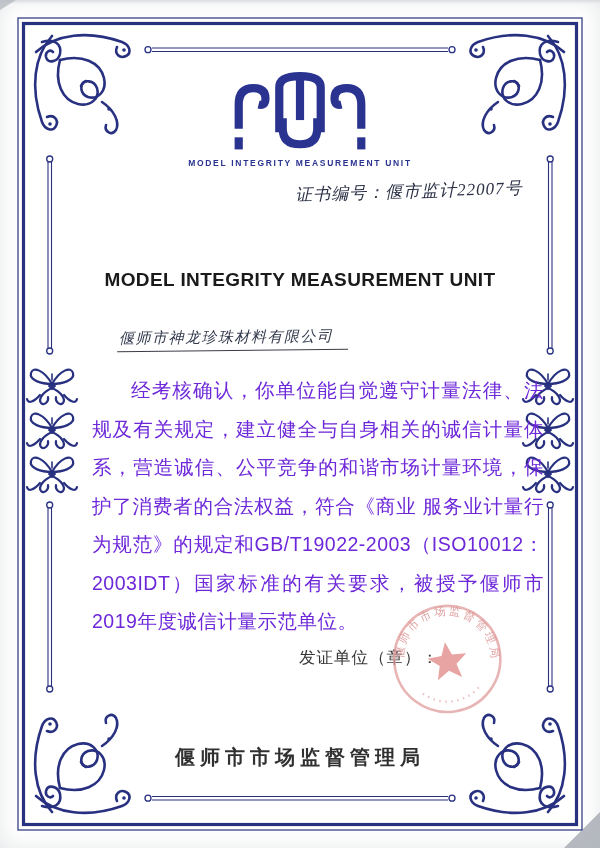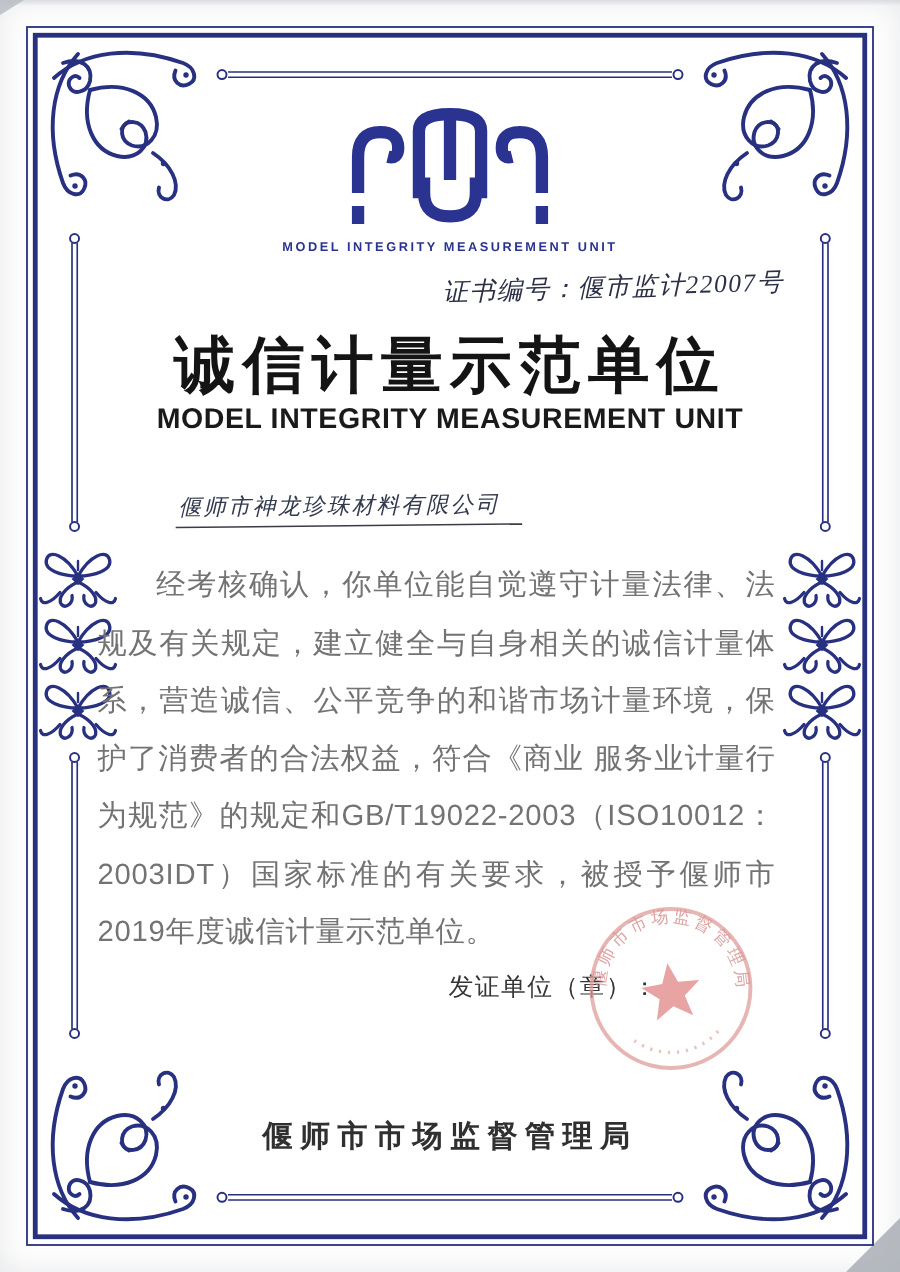--- a/index.html
+++ b/index.html
@@ -47,22 +47,22 @@
     font-size:19px;font-weight:bold;color:#1a1a1a;letter-spacing:0.4px;
   }
   .awardee{
     position:absolute;top:328px;left:117px;
     font-family:"Liberation Serif", serif;font-style:italic;
     font-size:15px;color:#333a4e;letter-spacing:1.5px;
     border-bottom:1.6px solid #3c3c46;padding:0 14px 3px 2px;
     transform:rotate(-0.6deg);
   }
   .body-text{
-    position:absolute;top:371px;left:65px;width:452px;
-    font-size:19.5px;line-height:38.5px;color:#737373;
+    position:absolute;top:371px;left:92px;width:452px;
+    font-size:19.5px;line-height:38.5px;color:#6d28d9;
     text-align:justify;text-indent:2em;letter-spacing:0.5px;
   }
   .issuer-line{
     position:absolute;top:647px;left:299px;
     font-size:16.5px;color:#353535;letter-spacing:1px;
   }
   .seal{position:absolute;top:598px;left:388px;opacity:.92;transform:rotate(-8deg);}
   .footer-org{
     position:absolute;top:744px;left:0;width:600px;text-align:center;
     font-size:20px;font-weight:bold;color:#303030;letter-spacing:5px;
@@ -162,21 +162,20 @@
           <path d="M65,56 V68 Q65,86 85,86 Q105,86 105,68 V56"></path>
           <line x1="14" y1="78" x2="14" y2="92"></line>
           <line x1="156" y1="78" x2="156" y2="92"></line>
         </g>
       </svg>
       <div class="logo-caption">MODEL INTEGRITY MEASUREMENT UNIT</div>
     </div>
 
     <div class="cert-number">证书编号：偃市监计22007号</div>
 
-    <div class="title">诚信计量示范单位</div>
     <div class="subtitle">MODEL INTEGRITY MEASUREMENT UNIT</div>
 
     <div class="awardee">偃师市神龙珍珠材料有限公司</div>
 
     <div class="body-text">经考核确认，你单位能自觉遵守计量法律、法规及有关规定，建立健全与自身相关的诚信计量体系，营造诚信、公平竞争的和谐市场计量环境，保护了消费者的合法权益，符合《商业 服务业计量行为规范》的规定和GB/T19022-2003（ISO10012：2003IDT）国家标准的有关要求，被授予偃师市2019年度诚信计量示范单位。</div>
 
     <div class="issuer-line">发证单位（章）：</div>
 
     <svg class="seal" width="118" height="118" viewBox="0 0 118 118">
       <circle cx="59" cy="61" r="53" fill="none" stroke="#e09a9a" stroke-width="2.6" opacity="0.8"></circle>

